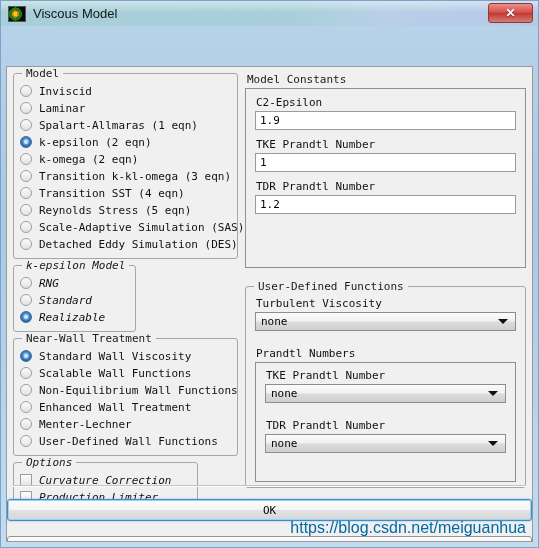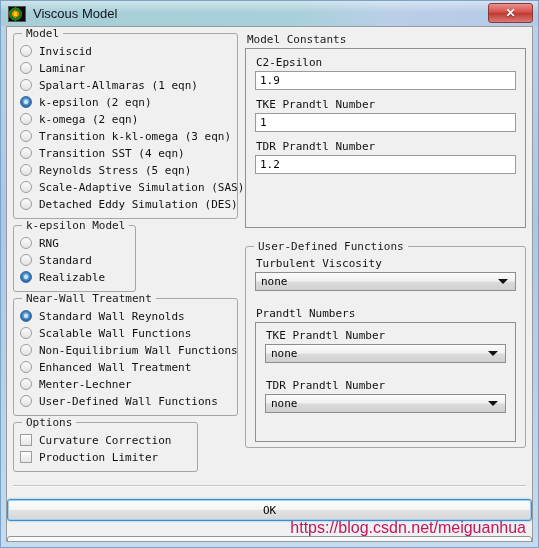--- a/index.html
+++ b/index.html
@@ -19,20 +19,21 @@
   .window {
     position: absolute;
     left: 0; top: 0;
     width: 539px;
     height: 548px;
     box-sizing: border-box;
     background: linear-gradient(to bottom, #b9d4ea 0%, #a8c8e4 40%, #c3dcf0 100%);
     border: 1px solid #7ba3c9;
     display: flex;
     flex-direction: column;
+    gap: 40px;
   }
 
   
   .titlebar {
     height: 25px;
     flex: 0 0 25px;
     position: relative;
     background: linear-gradient(to right, #a8cfd8 0%, #a9d0da 55%, #b9cfe8 72%, #b3c9e6 100%);
     display: flex;
     align-items: center;
@@ -121,20 +122,21 @@
     top: -7px;
     left: 8px;
     background: #f0f0f0;
     padding: 0 4px;
     font-size: 11px;
     color: #1a1a1a;
     white-space: nowrap;
   }
   .group-inline {
     display: inline-block;
+    font-style: italic;
   }
 
   
   .panel-title {
     font-size: 11px;
     color: #1a1a1a;
     margin: 0 0 2px 2px;
   }
   .panel-box {
     border: 1px solid #8f8f8f;
@@ -275,21 +277,21 @@
     box-shadow: 0 0 0 1px #9fd0f0 inset, 0 0 2px #6fb6e8;
     background: linear-gradient(to bottom, #fdfdfd 0%, #f4f4f4 48%, #e2e2e2 52%, #d6d6d6 100%);
   }
 
   .watermark {
     position: absolute;
     right: 6px;
     bottom: 4px;
     font-family: "Liberation Sans", sans-serif;
     font-size: 16px;
-    color: #be185d;
+    color: #0369a1;
     white-space: nowrap;
     letter-spacing: 0px;
     pointer-events: none;
   }
 </style>
 </head>
 <body>
 
 <div class="window">
 
@@ -368,21 +370,21 @@
             <span class="radio-label">Realizable</span>
           </div>
         </div>
 
         
         <div class="group" style="padding-top:8px;">
           <span class="legend">Near-Wall Treatment</span>
 
           <div class="radio-row">
             <span class="radio checked"></span>
-            <span class="radio-label">Standard Wall Reynolds</span>
+            <span class="radio-label">Standard Wall Viscosity</span>
           </div>
           <div class="radio-row">
             <span class="radio"></span>
             <span class="radio-label">Scalable Wall Functions</span>
           </div>
           <div class="radio-row">
             <span class="radio"></span>
             <span class="radio-label">Non-Equilibrium Wall Functions</span>
           </div>
           <div class="radio-row">

